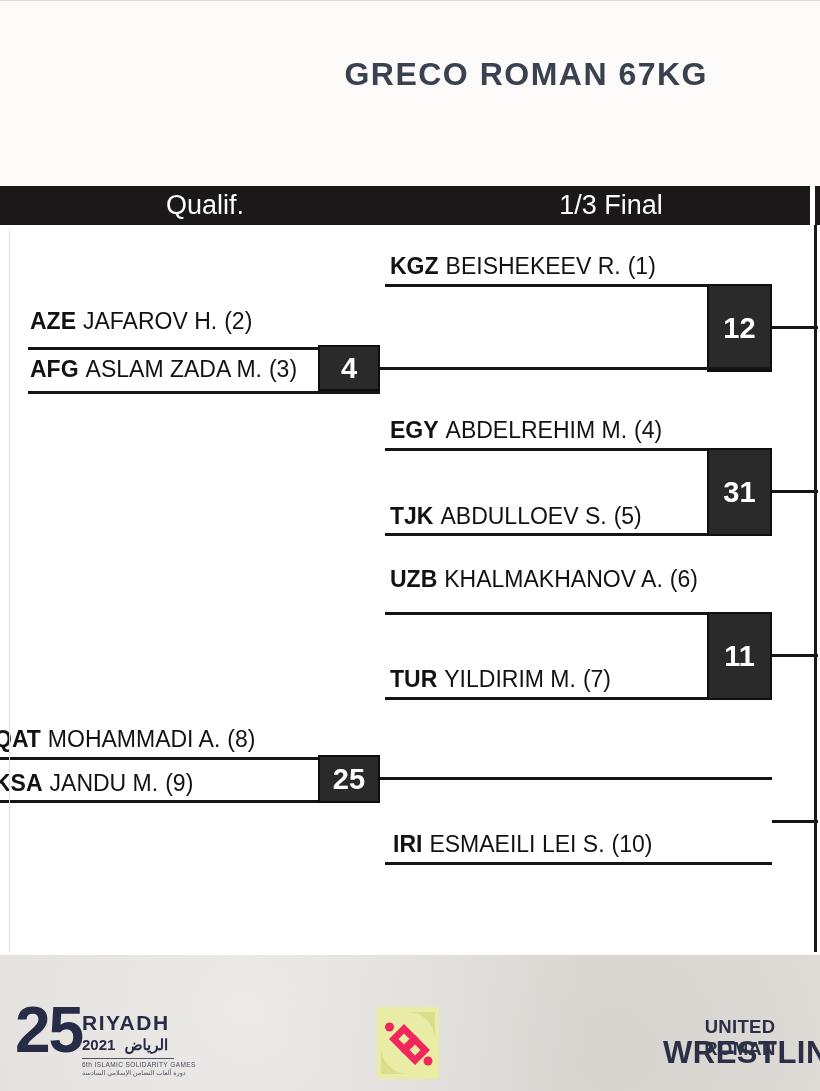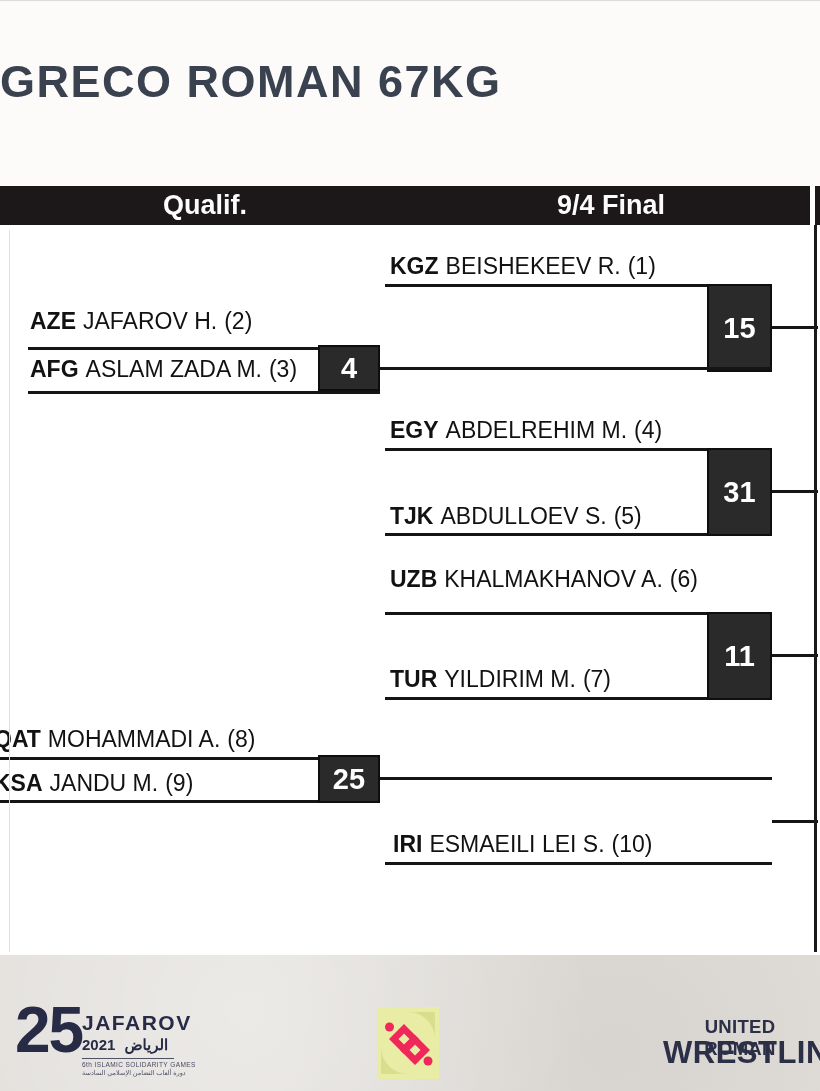--- a/index.html
+++ b/index.html
@@ -2,26 +2,26 @@
 <html><head>
 <meta charset="utf-8">
 <style>
   html,body{margin:0;padding:0;}
   body{width:820px;height:1091px;overflow:hidden;background:#fbfaf8;
        font-family:"Liberation Sans", sans-serif;}
   .page{position:relative;width:820px;height:1091px;overflow:hidden;background:#fcfbfa;}
   .top-edge{position:absolute;left:0;top:40;width:820px;height:1px;background:#dedcd9;}
   .bracket-bg{position:absolute;left:0;top:225px;width:820px;height:730px;background:#ffffff;}
 
-  .title{position:absolute;left:0;top:56px;width:708px;text-align:left;
-         font-size:45px;font-weight:bold;letter-spacing:1.5px;color:#3a4250;}
+  .title{position:absolute;left:0;top:56px;width:708px;text-align:right;
+         font-size:32px;font-weight:bold;letter-spacing:1.5px;color:#3a4250;}
 
   .round-bar{position:absolute;left:0;top:186px;width:820px;height:39px;background:#1c1819;}
   .round-label{position:absolute;top:186px;height:39px;line-height:39px;text-align:center;
-               color:#fcfcfc;font-size:27px;font-weight:bold;}
+               color:#fcfcfc;font-size:27px;font-weight:normal;}
   .round-label.qualif{left:0;width:410px;}
   .round-label.qfinal{left:410px;width:402px;}
   .bar-gap{position:absolute;left:810px;top:186px;width:5px;height:39px;background:#ffffff;}
 
   .bline{position:absolute;height:3px;background:#151515;}
   .vline-right{position:absolute;left:814px;top:225px;width:3px;height:727px;background:#1a1a1a;}
   .vline-left{position:absolute;left:9px;top:230px;width:1px;height:722px;background:#e3e1de;}
 
   .entry{position:absolute;font-size:23px;color:#121212;white-space:nowrap;}
   .entry span + span{margin-left:7px;}
@@ -54,28 +54,28 @@
 <body>
 
 <div class="page">
   <div class="top-edge"></div>
   <div class="bracket-bg"></div>
 
   <div class="title">GRECO ROMAN 67KG</div>
 
   <div class="round-bar"></div>
   <div class="round-label qualif">Qualif.</div>
-  <div class="round-label qfinal">9/4 Final</div>
+  <div class="round-label qfinal">1/3 Final</div>
   <div class="bar-gap"></div>
 
   <div class="entry" style="left:390px;top:253px">
     <span class="cc">KGZ</span><span>BEISHEKEEV R.</span><span>(1)</span>
   </div>
   <div class="bline" style="left:385px;top:284px;width:387px"></div>
-  <div class="score-box" style="left:707px;top:284px;width:65px;height:88px">15</div>
+  <div class="score-box" style="left:707px;top:284px;width:65px;height:88px">12</div>
   <div class="bline" style="left:772px;top:326px;width:46px"></div>
 
   <div class="entry" style="left:30px;top:308px">
     <span class="cc">AZE</span><span>JAFAROV H.</span><span>(2)</span>
   </div>
   <div class="bline" style="left:28px;top:347px;width:352px"></div>
   <div class="entry" style="left:30px;top:356px">
     <span class="cc">AFG</span><span>ASLAM ZADA M.</span><span>(3)</span>
   </div>
   <div class="bline" style="left:28px;top:391px;width:352px"></div>
@@ -121,21 +121,21 @@
   <div class="bline" style="left:385px;top:862px;width:387px"></div>
   <div class="bline" style="left:772px;top:820px;width:46px"></div>
 
   <div class="vline-right"></div>
   <div class="vline-left"></div>
 
   <div class="footer"></div>
 
   <div class="riyadh-num">25</div>
   <div class="riyadh-block">
-    <div class="riyadh-word">JAFAROV</div>
+    <div class="riyadh-word">RIYADH</div>
     <div class="riyadh-year-row">
       <span>2021</span><span class="ar">الرياض</span>
     </div>
     <div class="riyadh-rule"></div>
     <div class="riyadh-sub">6th ISLAMIC SOLIDARITY GAMES</div>
     <div class="riyadh-sub-ar">دورة ألعاب التضامن الإسلامي السادسة</div>
   </div>
 
   <svg class="games-logo" viewBox="0 0 62 72" xmlns="http://www.w3.org/2000/svg">
     <rect x="0" y="0" width="62" height="72" fill="#e9eca4"></rect>

